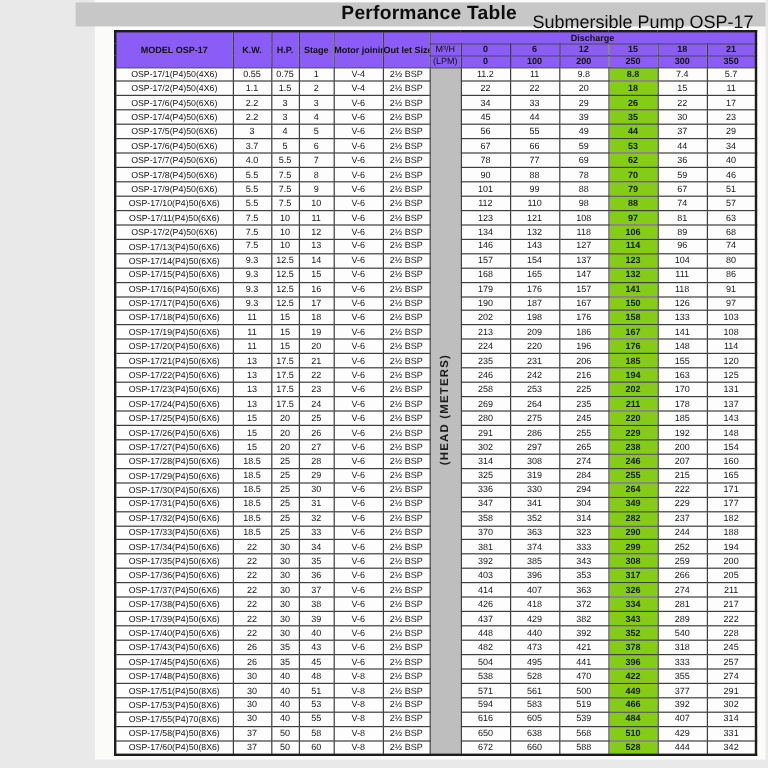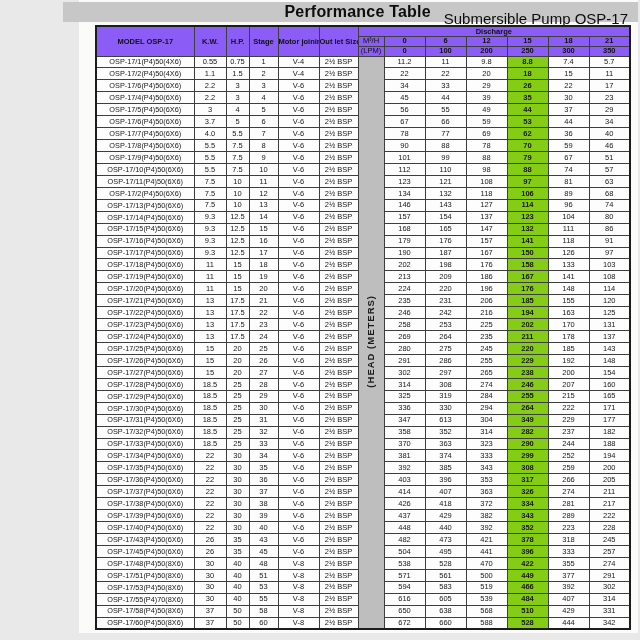--- a/index.html
+++ b/index.html
@@ -541,21 +541,21 @@
           <td>171</td>
         </tr>
         <tr>
           <td class="model">OSP-17/31(P4)50(6X6)</td>
           <td>18.5</td>
           <td>25</td>
           <td>31</td>
           <td>V-6</td>
           <td>2½ BSP</td>
           <td>347</td>
-          <td>613</td>
+          <td>341</td>
           <td>304</td>
           <td class="hl">349</td>
           <td>229</td>
           <td>177</td>
         </tr>
         <tr>
           <td class="model">OSP-17/32(P4)50(6X6)</td>
           <td>18.5</td>
           <td>25</td>
           <td>32</td>
@@ -670,21 +670,21 @@
           <td class="model">OSP-17/40(P4)50(6X6)</td>
           <td>22</td>
           <td>30</td>
           <td>40</td>
           <td>V-6</td>
           <td>2½ BSP</td>
           <td>448</td>
           <td>440</td>
           <td>392</td>
           <td class="hl">352</td>
-          <td>223</td>
+          <td>540</td>
           <td>228</td>
         </tr>
         <tr>
           <td class="model">OSP-17/43(P4)50(6X6)</td>
           <td>26</td>
           <td>35</td>
           <td>43</td>
           <td>V-6</td>
           <td>2½ BSP</td>
           <td>482</td>

